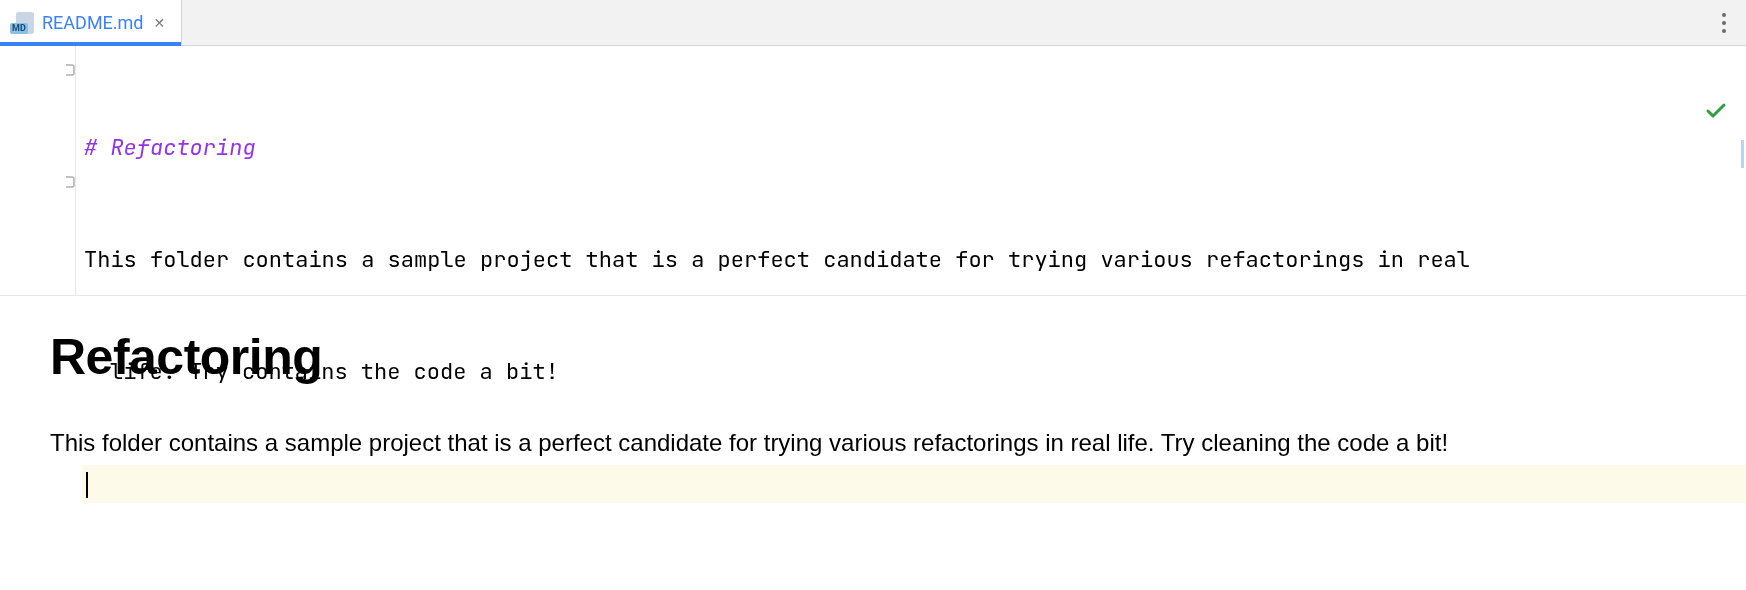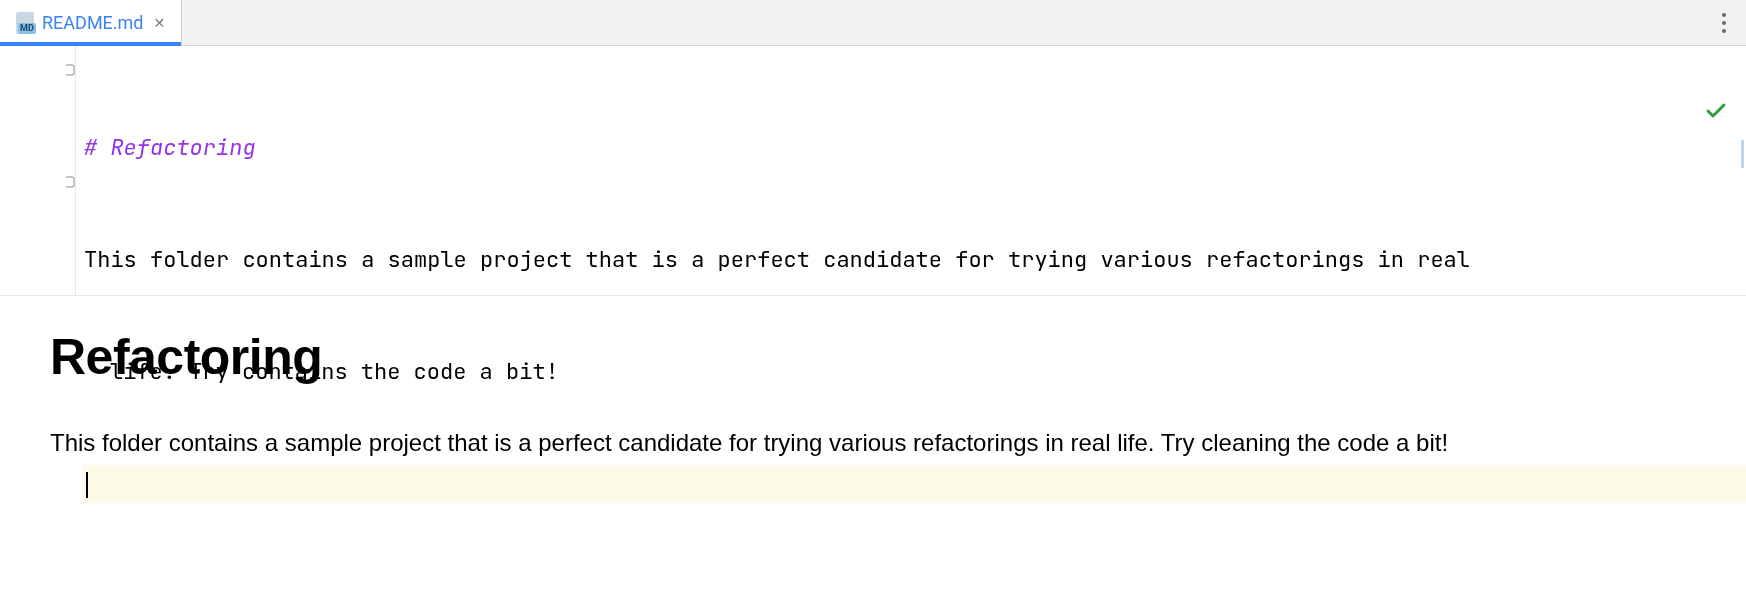--- a/index.html
+++ b/index.html
@@ -50,21 +50,21 @@
       width: 18px;
       height: 22px;
       background: #c9d6e3;
       position: absolute;
       right: 0;
       top: 0;
       border-radius: 2px;
     }
     .tab-icon .md-badge {
       position: absolute;
-      left: 8px;
+      left: 0;
       bottom: 0;
       font-size: 9px;
       font-weight: 700;
       background: #8ac0e6;
       color: #154b72;
       padding: 1px 2px;
       line-height: 1;
       border-radius: 2px;
     }
     .tab-title {

